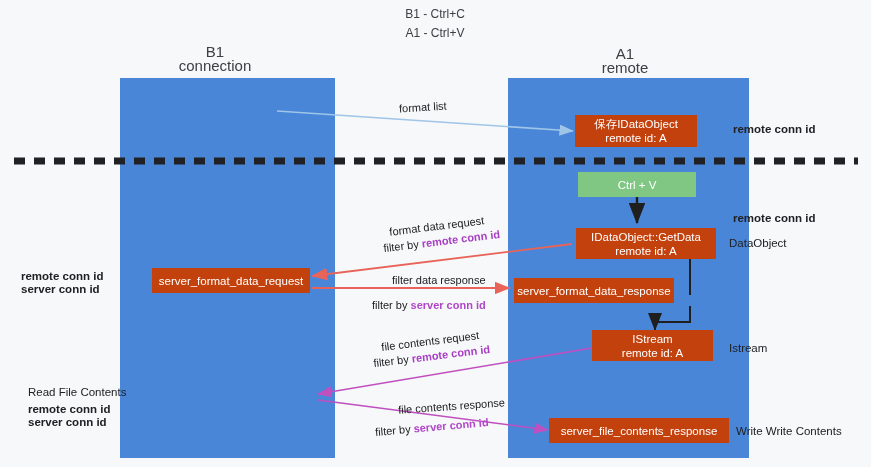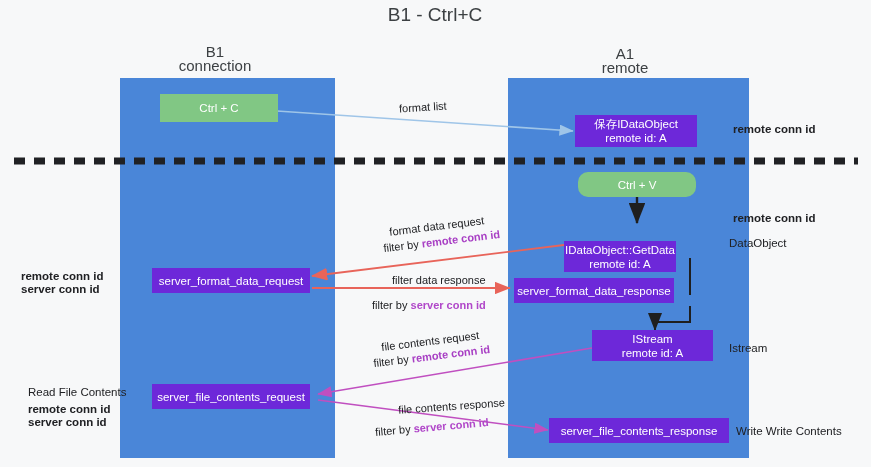--- a/index.html
+++ b/index.html
@@ -9,37 +9,38 @@
     font-family:"Liberation Sans","DejaVu Sans",sans-serif;
     overflow:hidden;
     position:relative;
   }
   #canvas{position:absolute;left:0;top:0;width:871px;height:467px;}
   svg.layer{position:absolute;left:0;top:0;width:871px;height:467px;pointer-events:none;}
   .node{position:absolute;box-sizing:border-box;display:flex;flex-direction:column;
         align-items:center;justify-content:center;color:#ffffff;font-size:11.5px;
         line-height:14px;text-align:center;}
   .lane{position:absolute;background:#4a86d8;}
-  .title{position:absolute;text-align:center;color:#3c4043;font-size:19px;line-height:19px;}
+  .title{position:absolute;text-align:center;color:#3c4043;font-size:12px;line-height:19px;}
   .colhdr{position:absolute;text-align:center;color:#3c4043;font-size:15px;line-height:14px;}
   .green{background:#81c784;}
-  .orange{background:#6d28d9;}
+  .orange{background:#c2410c;}
   .lbl{position:absolute;font-size:11px;line-height:14px;color:#202124;white-space:nowrap;}
   .purple{color:#a83fc4;font-weight:bold;}
   .purple2{color:#b047c9;font-weight:bold;}
   .greentxt{color:#6aa84f;font-weight:bold;}
   .sidelbl{position:absolute;font-size:11.5px;line-height:15px;color:#202124;white-space:nowrap;}
 </style>
 </head>
 <body>
 
 <div id="canvas">
 
   <div class="title" style="left:335px;top:5px;width:200px;">
     <div>B1 - Ctrl+C</div>
+    <div>A1 - Ctrl+V</div>
   </div>
 
   <div class="colhdr" style="left:140px;top:45px;width:150px;">
     <div>B1</div>
     <div>connection</div>
   </div>
   <div class="colhdr" style="left:550px;top:47px;width:150px;">
     <div>A1</div>
     <div>remote</div>
   </div>
@@ -75,54 +76,48 @@
 
     <path d="M 690 258 L 690 295" stroke="#1f1f1f" stroke-width="2" fill="none"></path>
 
     <path d="M 690 306 L 690 322 L 655 322 L 655 330" stroke="#1f1f1f" stroke-width="2" fill="none" marker-end="url(#ar-black)"></path>
 
     <line x1="592" y1="348" x2="318" y2="394" stroke="#c04fc0" stroke-width="1.6" marker-end="url(#ar-purple)"></line>
 
     <line x1="318" y1="400" x2="548" y2="430" stroke="#c04fc0" stroke-width="1.6" marker-end="url(#ar-purple)"></line>
   </svg>
 
-  <div class="node green" style="left:160px;top:94px;width:118px;height:28px;">
-    <span>Ctrl + C</span>
-  </div>
 
   <div class="node orange" style="left:575px;top:115px;width:122px;height:32px;">
     <span>保存IDataObject</span>
     <span>remote id: A</span>
   </div>
 
-  <div class="node green" style="left:578px;top:172px;width:118px;height:25px;border-radius:10px;">
+  <div class="node green" style="left:578px;top:172px;width:118px;height:25px;">
     <span>Ctrl + V</span>
   </div>
 
-  <div class="node orange" style="left:564px;top:228px;width:112px;height:31px;margin-top:13px;">
+  <div class="node orange" style="left:576px;top:228px;width:140px;height:31px;">
     <span>IDataObject::GetData</span>
     <span>remote id: A</span>
   </div>
 
   <div class="node orange" style="left:152px;top:268px;width:158px;height:25px;">
     <span>server_format_data_request</span>
   </div>
 
   <div class="node orange" style="left:514px;top:278px;width:160px;height:25px;">
     <span>server_format_data_response</span>
   </div>
 
   <div class="node orange" style="left:592px;top:330px;width:121px;height:31px;">
     <span>IStream</span>
     <span>remote id: A</span>
   </div>
 
-  <div class="node orange" style="left:152px;top:384px;width:158px;height:25px;">
-    <span>server_file_contents_request</span>
-  </div>
 
   <div class="node orange" style="left:549px;top:418px;width:180px;height:25px;">
     <span>server_file_contents_response</span>
   </div>
 
   <div class="lbl" style="left:399px;top:100px;transform:rotate(-3.5deg);">
     <span>format list</span>
   </div>
 
   <div class="lbl" style="left:389px;top:219px;transform:rotate(-7deg);">

